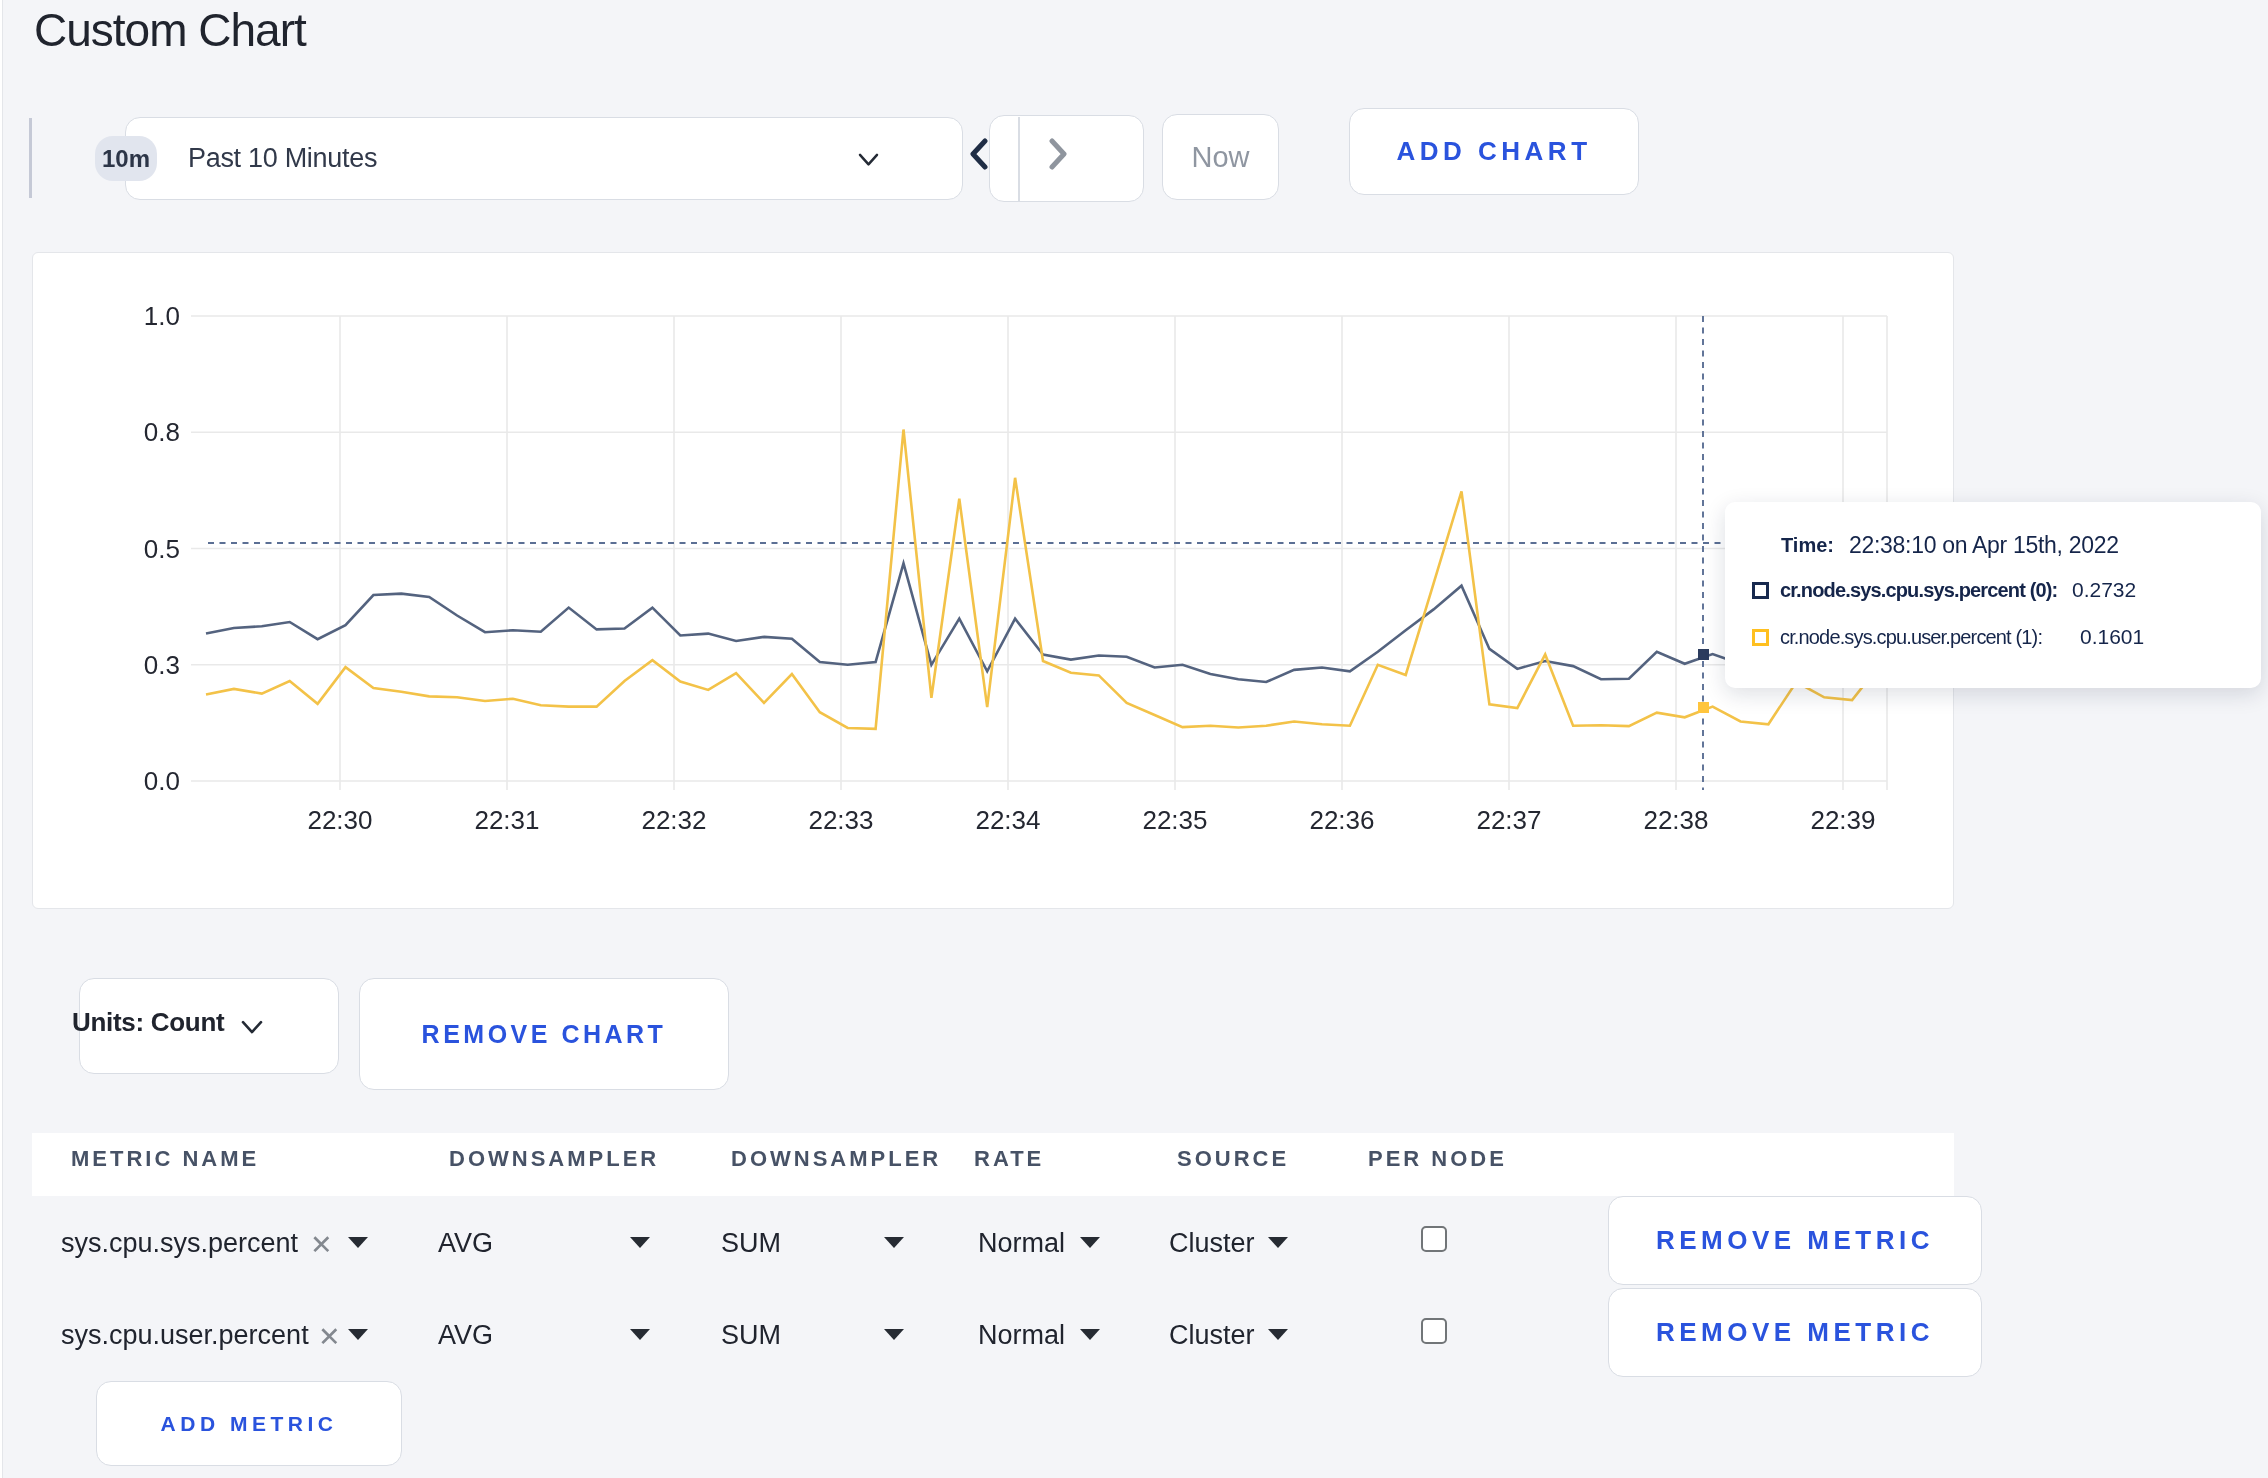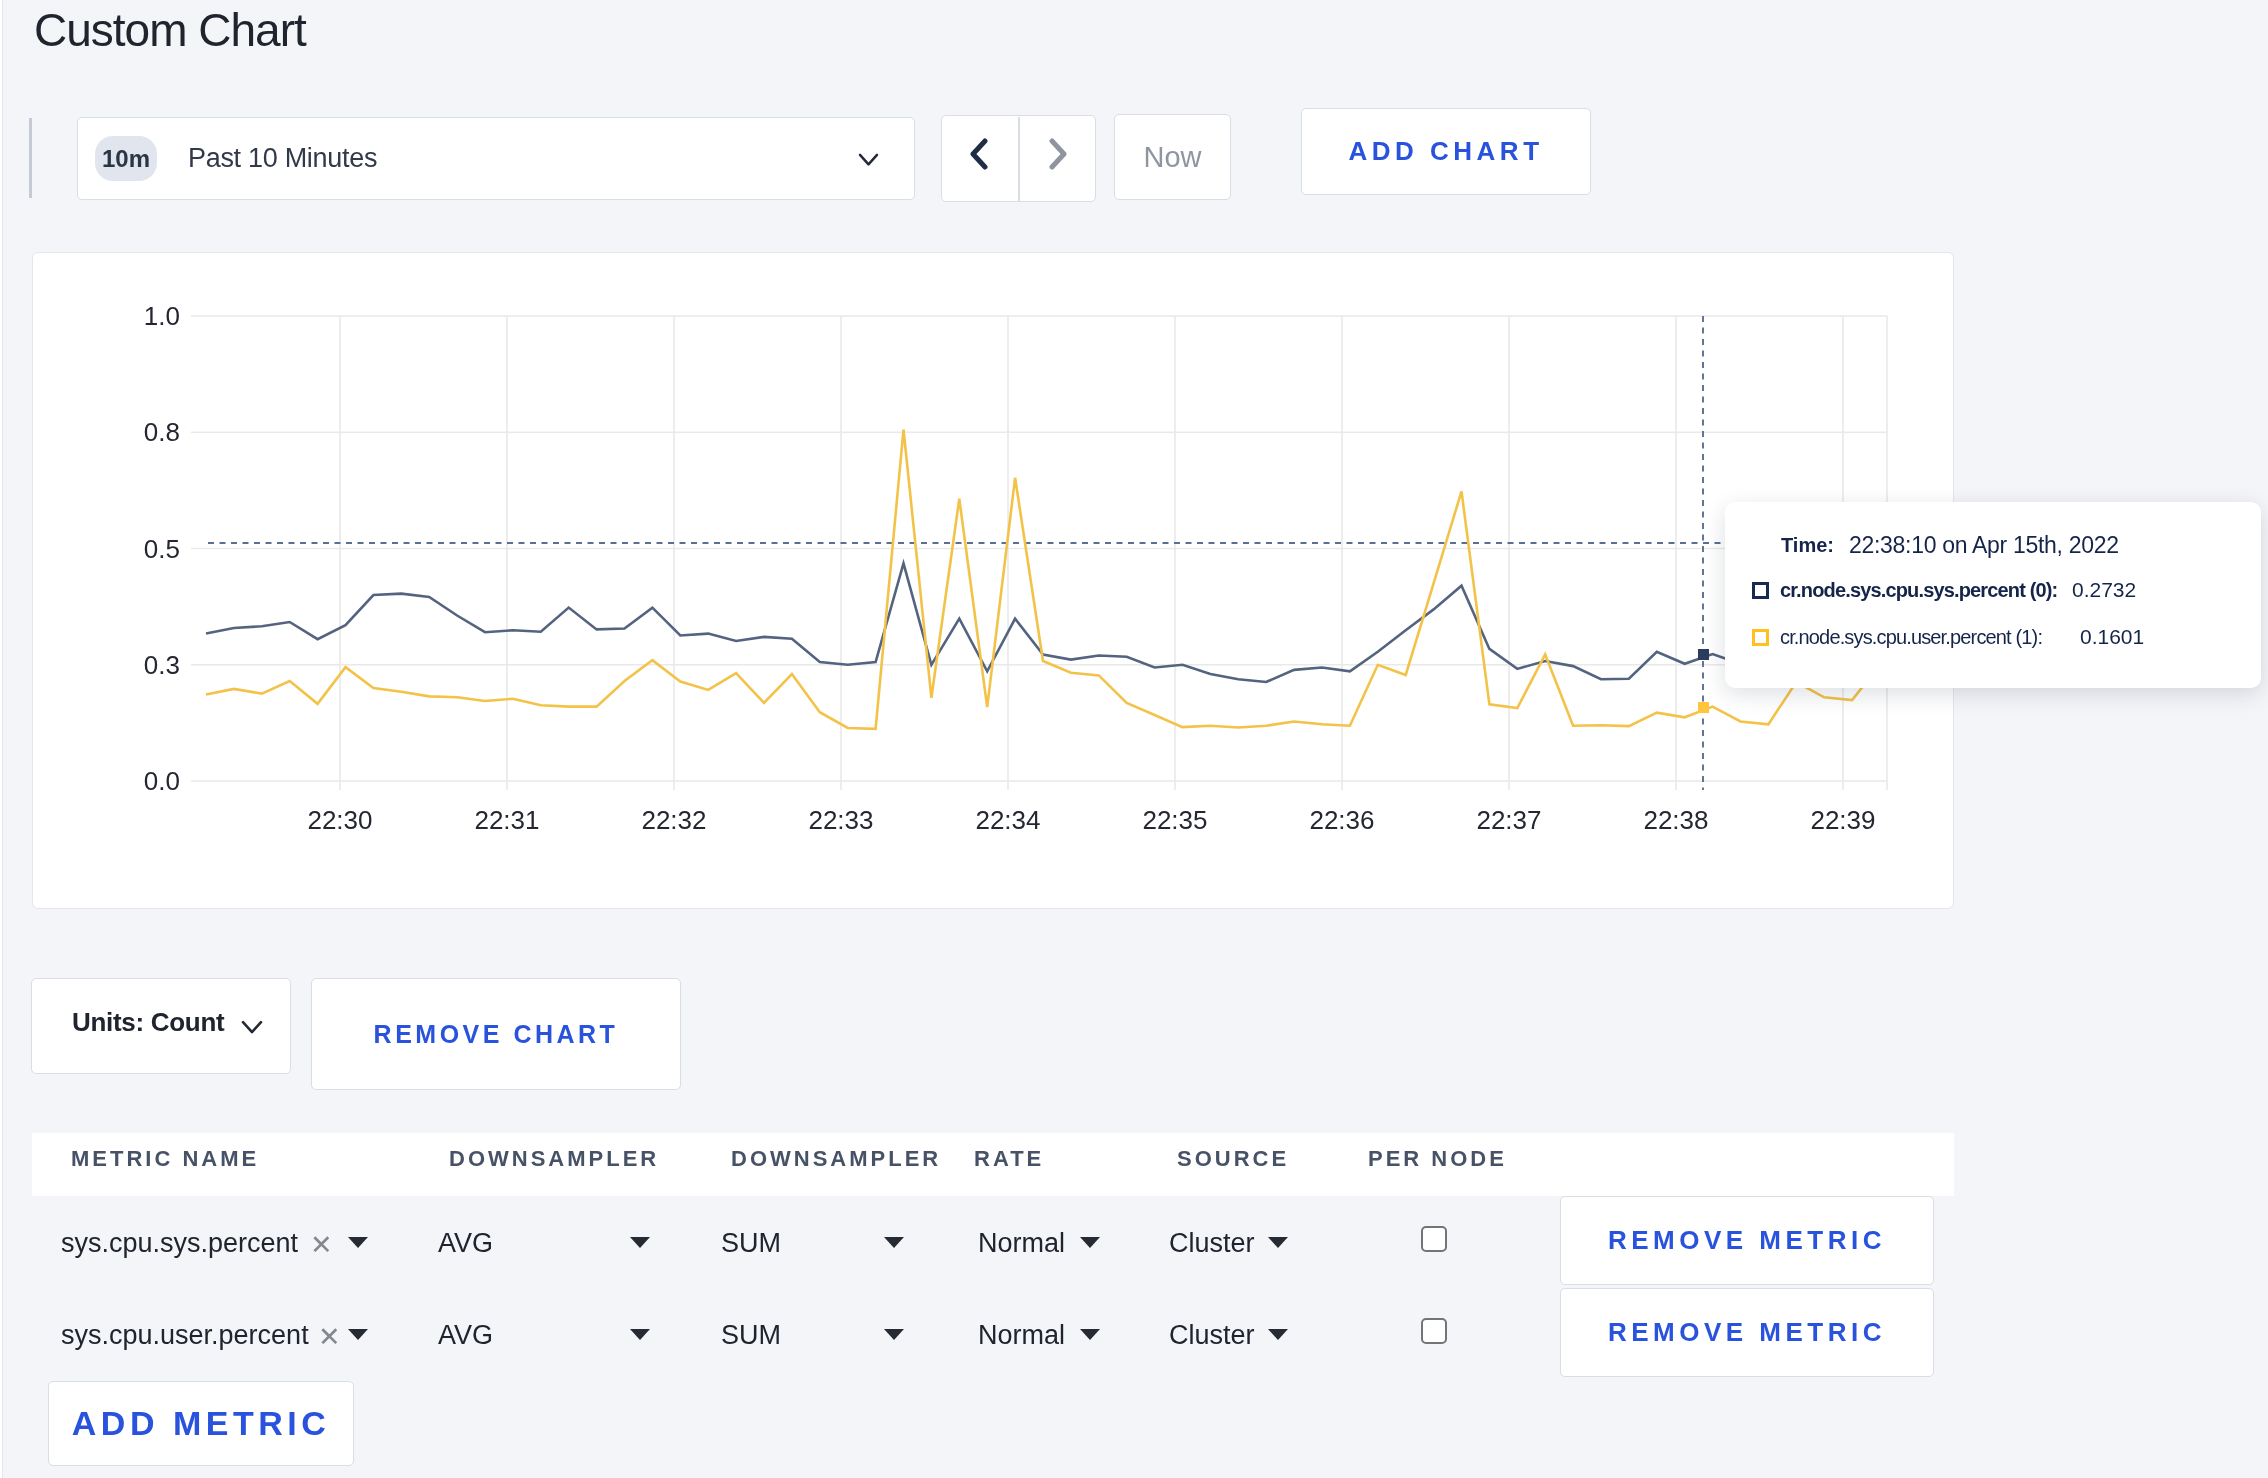--- a/index.html
+++ b/index.html
@@ -1,17 +1,17 @@
 <!DOCTYPE html>
 <html><head><meta charset="utf-8">
 <style>
 * { margin:0; padding:0; box-sizing:border-box; }
 html,body { width:2268px; height:1478px; background:#f4f5f8; font-family:"Liberation Sans", sans-serif; position:relative; overflow:hidden; }
 .abs { position:absolute; white-space:nowrap; }
-.box { position:absolute; background:#fff; border:1.5px solid #d9dde4; border-radius:5px; }
+.box { position:absolute; background:#fff; border:1.5px solid #d9dde4; border-radius:15px;margin-left:48px; }
 .bluebtn { color:#2a53dd; font-weight:bold; letter-spacing:4.5px; display:flex; align-items:center; justify-content:center; white-space:nowrap; }
 </style></head>
 <body>
 <div class="abs" style="left:0;top:0;width:3px;height:1478px;background:#fff;border-right:1px solid #e4e6ea"></div>
 <div class="abs" style="left:34px;top:3px;font-size:46px;color:#20242e;font-weight:500;letter-spacing:-1px">Custom Chart</div>
 
 <div class="abs" style="left:29px;top:118px;width:2.5px;height:80px;background:#c5c9d6"></div>
 <div class="box" style="left:77px;top:117px;width:838px;height:83px"></div>
 <div class="abs" style="left:95px;top:136px;width:62px;height:45px;background:#e1e5ee;border-radius:18px;display:flex;align-items:center;justify-content:center;font-size:24px;font-weight:bold;color:#2c3547">10m</div>
 <div class="abs" style="left:188px;top:143px;font-size:27px;letter-spacing:-0.3px;color:#31394a">Past 10 Minutes</div>
@@ -135,12 +135,12 @@
 <svg style="position:absolute;left:1080px;top:1328.5px" width="20" height="11" viewBox="0 0 20 11">
     <path d="M0 0 L20 0 L10.0 11 Z" fill="#262b33"></path>
   </svg>
 <div class="abs" style="left:1169px;top:1320px;font-size:27px;color:#20242e">Cluster</div>
 <svg style="position:absolute;left:1268px;top:1328.5px" width="20" height="11" viewBox="0 0 20 11">
     <path d="M0 0 L20 0 L10.0 11 Z" fill="#262b33"></path>
   </svg>
 <div class="abs" style="left:1421px;top:1318px;width:26px;height:26px;border:2px solid #717578;border-radius:5px;background:#fff"></div>
 <div class="box bluebtn" style="left:1560px;top:1288px;width:374px;height:89px;font-size:26px">REMOVE METRIC</div>
 
-<div class="box bluebtn" style="left:48px;top:1381px;width:306px;height:85px;font-size:34px">ADD METRIC</div>
+<div class="box bluebtn" style="left:48px;top:1381px;width:306px;height:85px;font-size:21px">ADD METRIC</div>
 </body></html>

